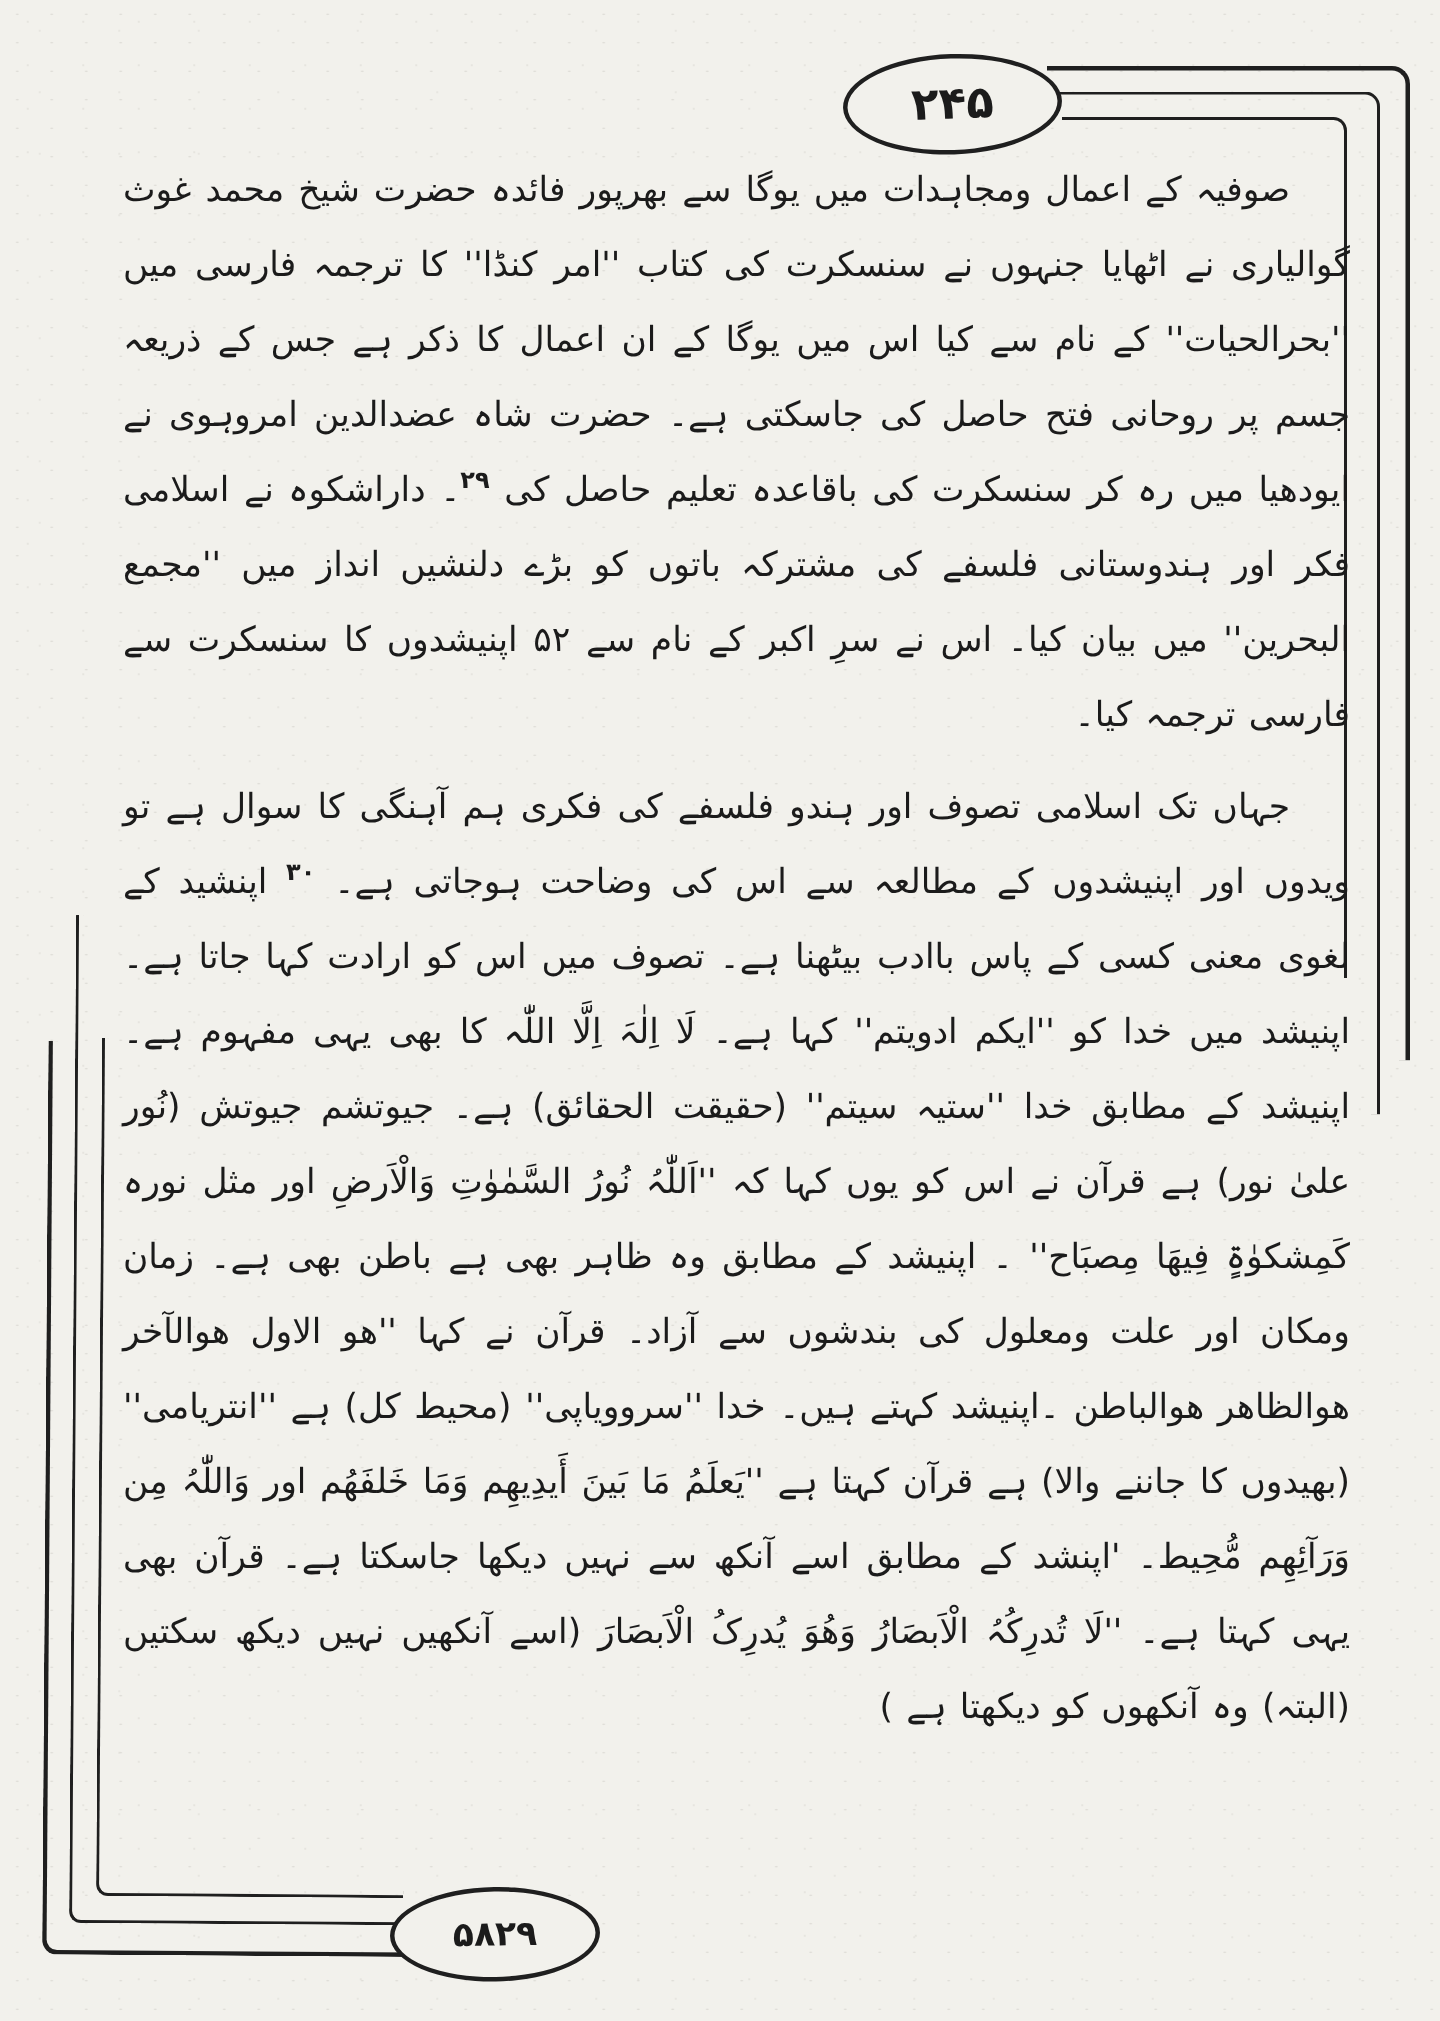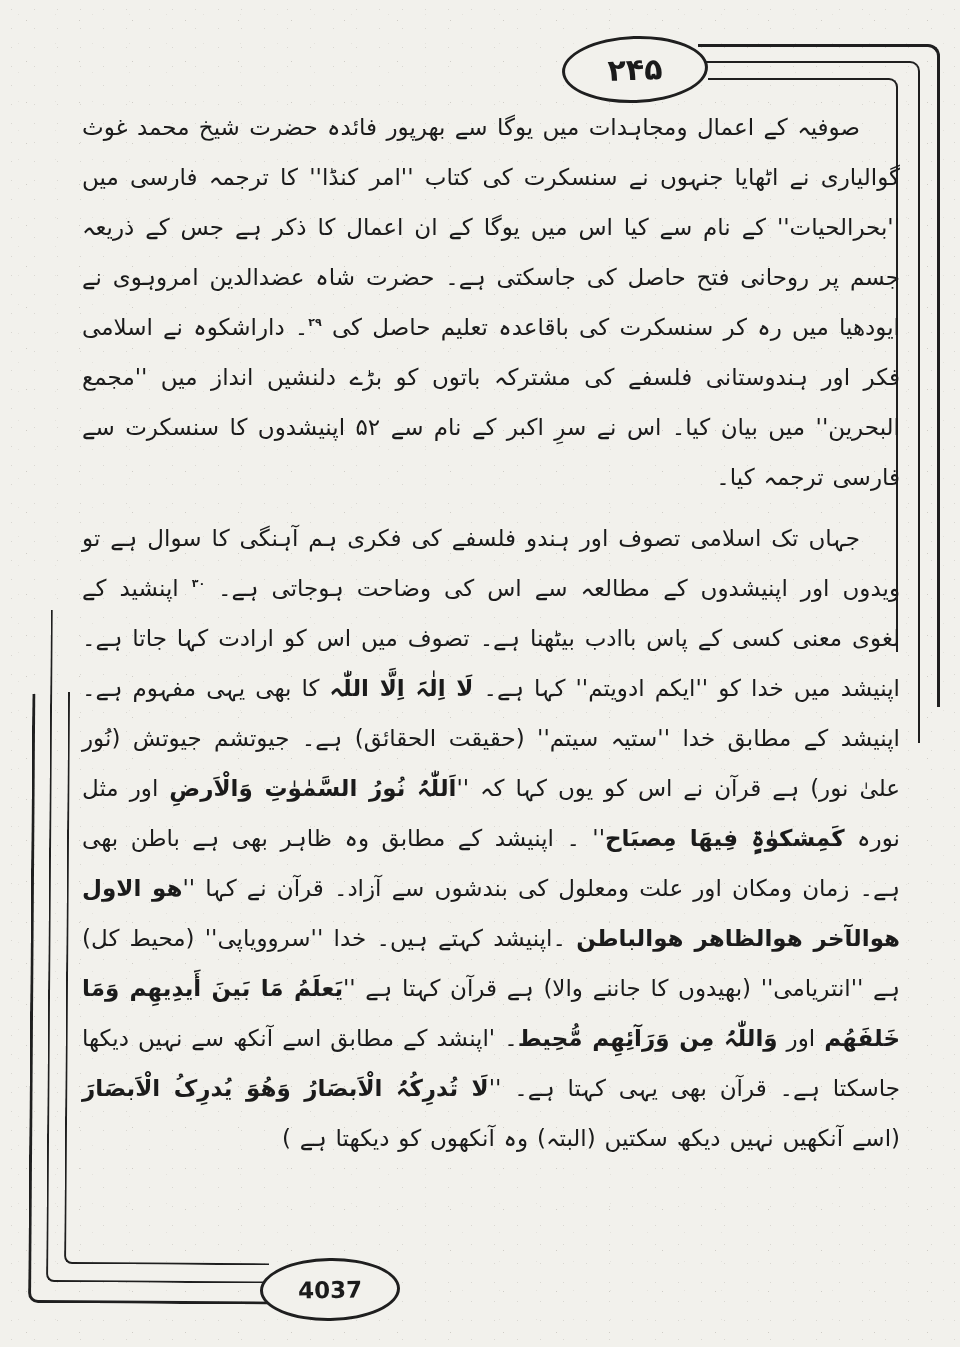--- a/index.html
+++ b/index.html
@@ -40,22 +40,22 @@
   .oval-top{left:562px;top:36px;width:140px;height:61px;font-size:30px;transform:rotate(-2deg);}
   .oval-bottom{left:260px;top:1258px;width:134px;height:57px;font-size:23px;transform:rotate(-1deg);}
   #text-block{
     position:absolute;left:82px;top:102px;width:818px;
     direction:rtl;text-align:justify;
     font-size:23px;line-height:50px;
     letter-spacing:0.2px;word-spacing:1.5px;
   }
   #text-block p{margin:0 0 11px 0;}
   #text-block p.indent{text-indent:40px;}
-  .quote-bold{font-weight:700;}
-  sup.fn{font-size:11px;line-height:0;font-weight:700;}
+  .quote-bold{font-weight:400;}
+  sup.fn{font-size:16px;line-height:0;font-weight:700;}
 </style>
 </head>
 <body>
 
 <div class="frame fr-tr-outer"></div>
 <div class="frame fr-tr-middle"></div>
 <div class="frame fr-tr-inner"></div>
 <div class="frame fr-bl-outer"></div>
 <div class="frame fr-bl-middle"></div>
 <div class="frame fr-bl-inner"></div>
@@ -64,14 +64,14 @@
   <span>۲۴۵</span>
 </div>
 
 <div id="text-block">
     <p class="indent"><span>صوفیہ کے اعمال ومجاہدات میں یوگا سے بھرپور فائدہ حضرت شیخ محمد غوث گوالیاری نے اٹھایا جنہوں نے سنسکرت کی کتاب ''امر کنڈا'' کا ترجمہ فارسی میں ''بحرالحیات'' کے نام سے کیا اس میں یوگا کے ان اعمال کا ذکر ہے جس کے ذریعہ جسم پر روحانی فتح حاصل کی جاسکتی ہے۔ حضرت شاہ عضدالدین امروہوی نے ایودھیا میں رہ کر سنسکرت کی باقاعدہ تعلیم حاصل کی </span><sup class="fn">۲۹</sup><span>۔ داراشکوہ نے اسلامی فکر اور ہندوستانی فلسفے کی مشترکہ باتوں کو بڑے دلنشیں انداز میں ''مجمع البحرین'' میں بیان کیا۔ اس نے سرِ اکبر کے نام سے ۵۲ اپنیشدوں کا سنسکرت سے فارسی ترجمہ کیا۔</span></p>
     <p class="indent"><span>جہاں تک اسلامی تصوف اور ہندو فلسفے کی فکری ہم آہنگی کا سوال ہے تو ویدوں اور اپنیشدوں کے مطالعہ سے اس کی وضاحت ہوجاتی ہے۔ </span><sup class="fn">۳۰</sup><span> اپنشید کے لغوی معنی کسی کے پاس باادب بیٹھنا ہے۔ تصوف میں اس کو ارادت کہا جاتا ہے۔ اپنیشد میں خدا کو ''ایکم ادویتم'' کہا ہے۔ </span><span class="quote-bold">لَا اِلٰہَ اِلَّا اللّٰہ</span><span> کا بھی یہی مفہوم ہے۔ اپنیشد کے مطابق خدا ''ستیہ سیتم'' (حقیقت الحقائق) ہے۔ جیوتشم جیوتش (نُور علیٰ نور) ہے قرآن نے اس کو یوں کہا کہ ''</span><span class="quote-bold">اَللّٰہُ نُورُ السَّمٰوٰتِ وَالْاَرضِ</span><span> اور مثل نورہ </span><span class="quote-bold">کَمِشکوٰۃٍ فِیھَا مِصبَاح</span><span>'' ۔ اپنیشد کے مطابق وہ ظاہر بھی ہے باطن بھی ہے۔ زمان ومکان اور علت ومعلول کی بندشوں سے آزاد۔ قرآن نے کہا ''</span><span class="quote-bold">ھو الاول ھوالآخر ھوالظاھر ھوالباطن</span><span> ۔اپنیشد کہتے ہیں۔ خدا ''سروویاپی'' (محیط کل) ہے ''انتریامی'' (بھیدوں کا جاننے والا) ہے قرآن کہتا ہے ''</span><span class="quote-bold">یَعلَمُ مَا بَینَ أَیدِیھِم وَمَا خَلفَھُم</span><span> اور </span><span class="quote-bold">وَاللّٰہُ مِن وَرَآئِھِم مُّحِیط</span><span>۔ 'اپنشد کے مطابق اسے آنکھ سے نہیں دیکھا جاسکتا ہے۔ قرآن بھی یہی کہتا ہے۔ ''</span><span class="quote-bold">لَا تُدرِکُہُ الْاَبصَارُ وَھُوَ یُدرِکُ الْاَبصَارَ</span><span> (اسے آنکھیں نہیں دیکھ سکتیں (البتہ) وہ آنکھوں کو دیکھتا ہے )</span></p>
     <p class="indent"></p>
   </div>
 
 <div class="oval oval-bottom">
-  <span>4037</span>
+  <span>۵۸۲۹</span>
 </div>
 
 </body></html>

